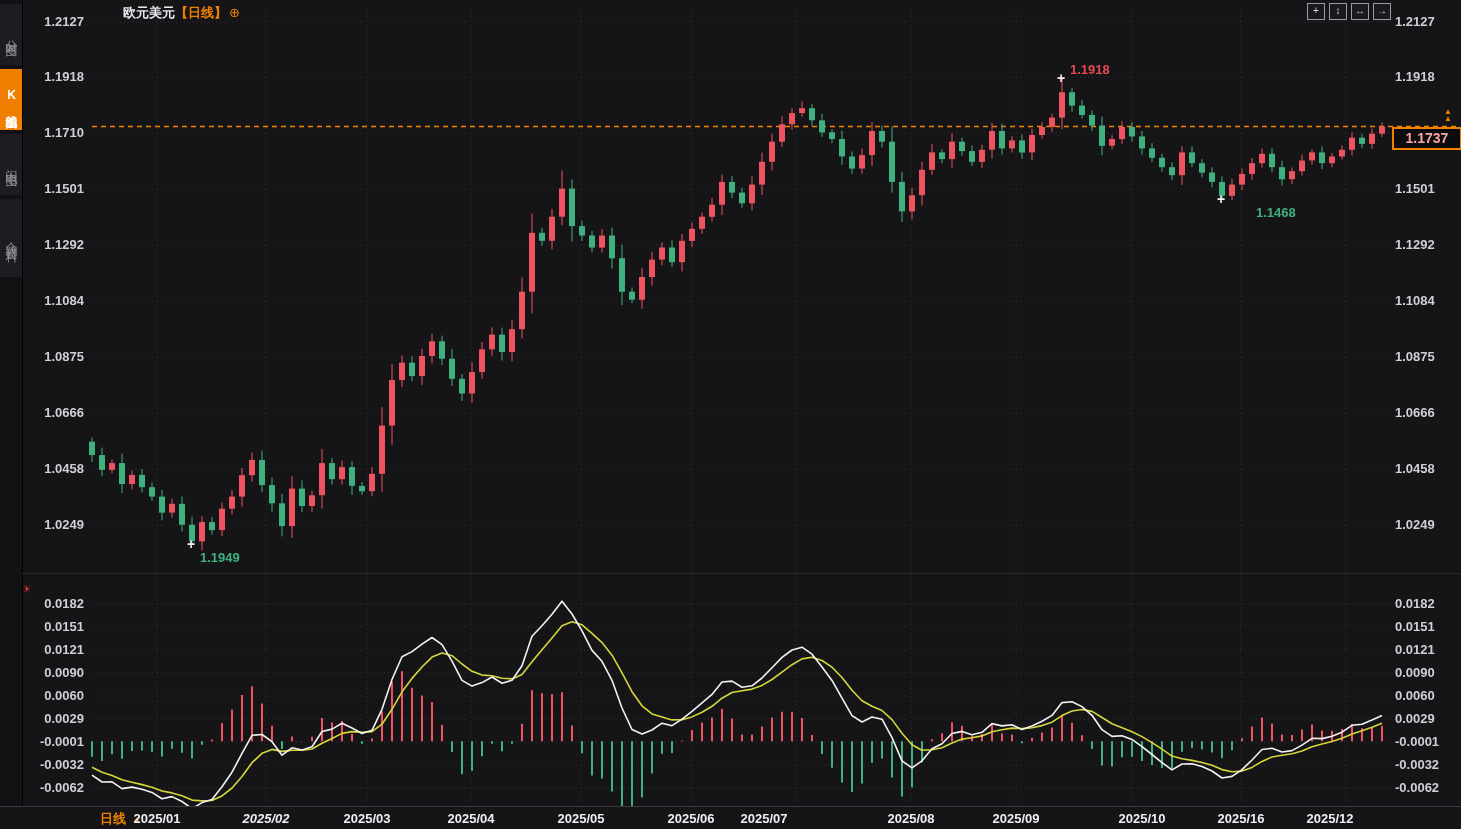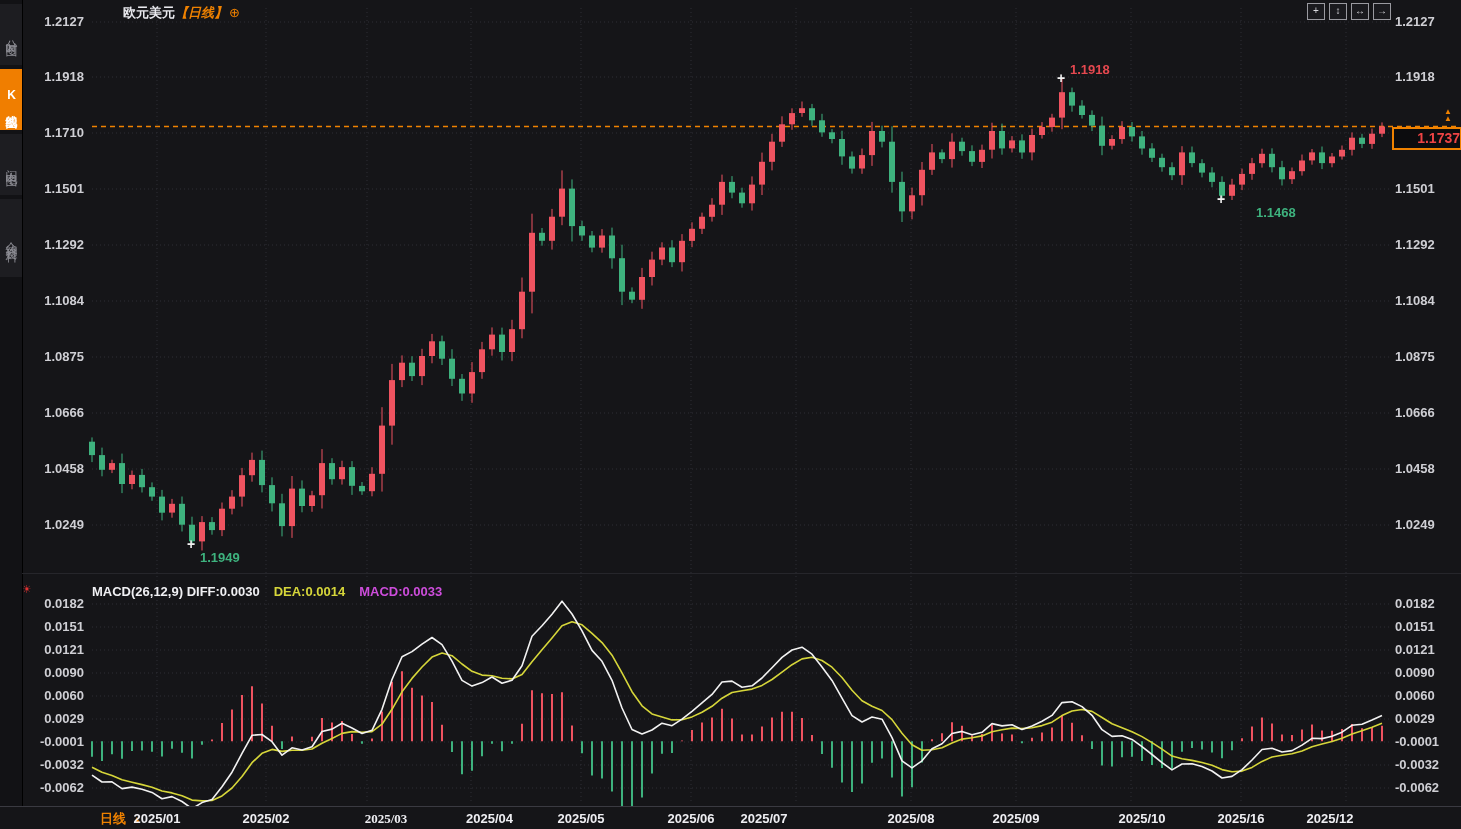--- a/index.html
+++ b/index.html
@@ -7,21 +7,21 @@
        font-family:"Liberation Sans","DejaVu Sans",sans-serif;}
   
   #sidebar{position:absolute;left:0;top:0;width:22px;height:829px;background:#121215;border-right:1px solid #000;}
   .vtab{position:absolute;left:0;width:22px;display:flex;align-items:center;justify-content:center;
         writing-mode:vertical-rl;text-orientation:upright;font-size:12px;letter-spacing:3px;
         color:#8f8f96;background:#1d1d21;cursor:pointer;border-bottom:2px solid #121215;}
   .vtab.active{background:#f07e00;color:#fff;font-weight:bold;}
   
   #title-row{position:absolute;left:95px;top:4px;font-size:13px;font-weight:bold;z-index:6;}
   #title-row .sym{color:#e9e9ee;padding-left:28px;}
-  #title-row .per{color:#f08200;font-style:italic;}
+  #title-row .per{color:#f08200;}
   #title-row .exp{color:#f08200;font-weight:normal;margin-left:2px;cursor:pointer;}
   
   #toolbar{position:absolute;right:70px;top:3px;display:flex;gap:4px;z-index:6;}
   .tbico{width:16px;height:15px;border:1px solid #9a9aa0;color:#d8d8dd;font-size:10px;line-height:14px;
          text-align:center;background:#1a1a1e;cursor:pointer;}
   
   .plabel{position:absolute;font-size:13px;font-weight:bold;color:#cfcfd4;height:16px;line-height:16px;}
   .plabel.left{left:0;width:84px;text-align:right;}
   .plabel.right{left:1395px;width:62px;text-align:left;}
   .xlabel{position:absolute;top:811px;width:84px;text-align:center;font-size:13px;font-weight:bold;color:#eeeef2;}
@@ -32,21 +32,21 @@
   #macd-header .w{color:#f0f0f3;}
   #macd-header .y{color:#d6d63a;margin-left:14px;}
   #macd-header .m{color:#cd4ddb;margin-left:14px;}
   #macd-gear{position:absolute;left:22px;top:583px;font-size:11px;color:#e03131;cursor:pointer;z-index:6;}
   
   #bottom-bar{position:absolute;left:0;top:806px;width:1461px;height:23px;background:#151518;border-top:1px solid #3a3a41;}
   #period-label{position:absolute;left:100px;top:810px;font-size:13px;font-weight:bold;color:#f08200;cursor:pointer;}
   #period-label .arr{font-size:10px;margin-left:6px;}
   
   #price-box{position:absolute;left:1392px;top:127px;width:66px;height:19px;border:2px solid #f08200;background:#0c0c0e;
-             color:#ef4444;font-size:14px;font-weight:bold;text-align:right;line-height:19px;z-index:7;}
+             color:#fca5a5;font-size:14px;font-weight:bold;text-align:center;line-height:19px;z-index:7;}
   #price-arrows{position:absolute;left:1444px;top:108px;color:#f08200;font-size:8px;line-height:7px;text-align:center;z-index:7;}
   
   .anno{position:absolute;font-size:13px;font-weight:bold;z-index:5;}
   .cross{position:absolute;color:#f2f2f2;font-size:14px;font-weight:bold;z-index:5;line-height:10px;}
   
   #watermark{position:absolute;left:1287px;top:768px;font-size:41px;color:#dcdcdf;letter-spacing:2px;z-index:8;}
   svg{position:absolute;left:0;top:0;}
 </style>
 </head>
 <body>
@@ -494,23 +494,20 @@
   <div id="toolbar">
       <div class="tbico">+</div>
       <div class="tbico">↕</div>
       <div class="tbico">↔</div>
       <div class="tbico">→</div>
     </div>
 
   <div class="hdiv" style="top:573px"></div>
 
   <span id="macd-gear">☀</span>
-  <div id="macd-header">
-    <span class="w">MACD(26,12,9) DIFF:0.0030</span><span class="y">DEA:0.0014</span><span class="m">MACD:0.0033</span>
-  </div>
 
   <div id="bottom-bar"></div>
   <div id="period-label">
     <span>日线</span><span class="arr">▲</span>
   </div>
 
   <div id="price-box">1.1737</div>
   <div id="price-arrows">▲<br>▲</div>
 
 <div class="plabel left" style="top: 14px;">1.2127</div>
@@ -545,23 +542,23 @@
     <div class="plabel right" style="top: 688px;">0.0060</div>
     <div class="plabel left" style="top: 711px;">0.0029</div>
     <div class="plabel right" style="top: 711px;">0.0029</div>
     <div class="plabel left" style="top: 734px;">-0.0001</div>
     <div class="plabel right" style="top: 734px;">-0.0001</div>
     <div class="plabel left" style="top: 757px;">-0.0032</div>
     <div class="plabel right" style="top: 757px;">-0.0032</div>
     <div class="plabel left" style="top: 780px;">-0.0062</div>
     <div class="plabel right" style="top: 780px;">-0.0062</div>
     <div class="xlabel" style="left: 115px;">2025/01</div>
-    <div class="xlabel" style="left: 224px;">2025/02</div>
-    <div class="xlabel" style="left: 344px; font-family: Liberation Serif, serif;">2025/03</div>
-    <div class="xlabel" style="left: 429px; text-align: right;">2025/04</div>
+    <div class="xlabel" style="left: 224px; font-style: italic;">2025/02</div>
+    <div class="xlabel" style="left: 325px;">2025/03</div>
+    <div class="xlabel" style="left: 429px;">2025/04</div>
     <div class="xlabel" style="left: 539px;">2025/05</div>
     <div class="xlabel" style="left: 649px;">2025/06</div>
     <div class="xlabel" style="left: 722px;">2025/07</div>
     <div class="xlabel" style="left: 869px;">2025/08</div>
     <div class="xlabel" style="left: 974px;">2025/09</div>
     <div class="xlabel" style="left: 1100px;">2025/10</div>
     <div class="xlabel" style="left: 1199px;">2025/16</div>
     <div class="xlabel" style="left: 1288px;">2025/12</div>
     <div class="cross" style="left: 1057px; top: 72.9782px;">+</div>
     <div class="anno" style="color: rgb(229, 72, 79); left: 1070px; top: 61.9782px;">1.1918</div>

